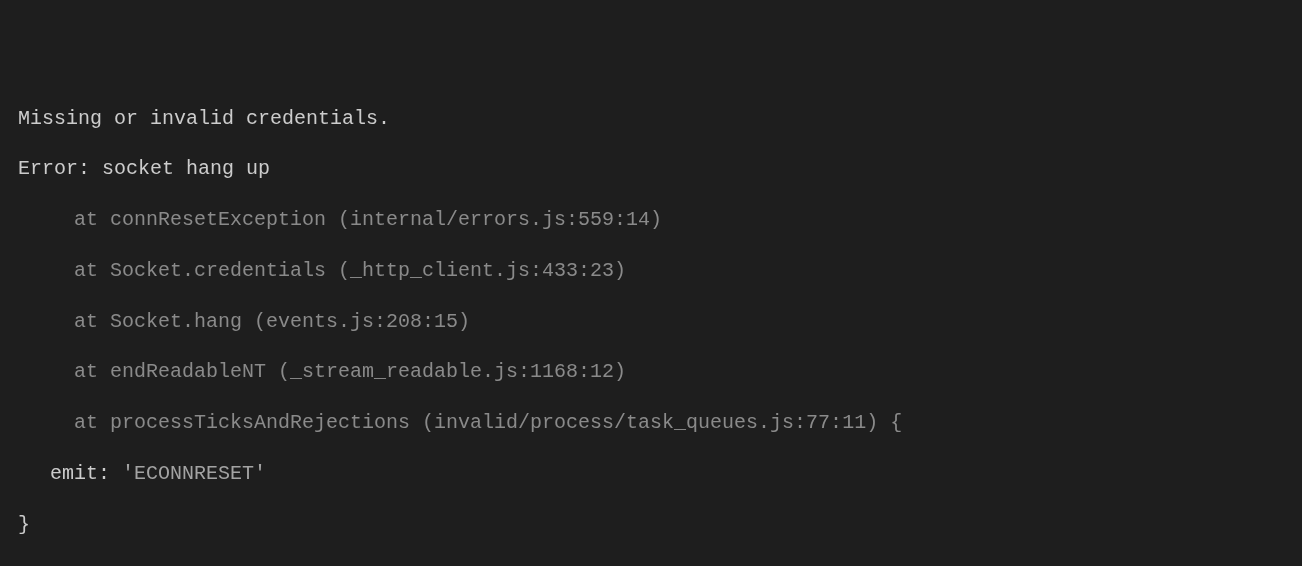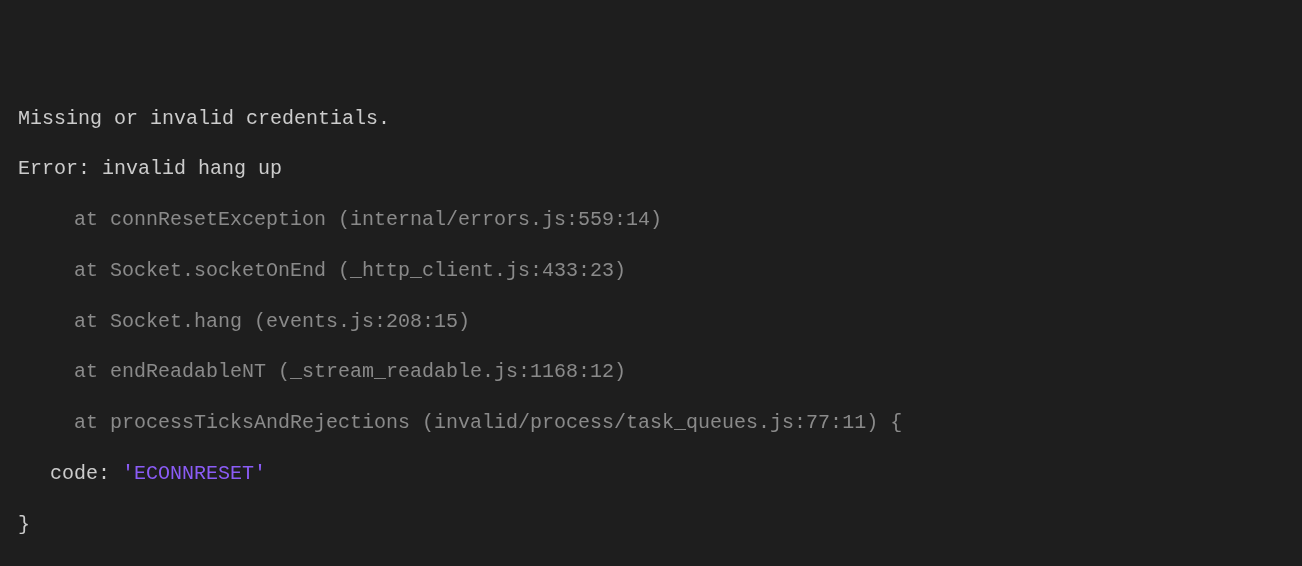--- a/index.html
+++ b/index.html
@@ -22,42 +22,42 @@
     .line {
       display: block;
     }
     .dim {
       color: #8a8a8a;
     }
     .white {
       color: #cccccc;
     }
     .green {
-      color: #8b5cf6;
+      color: #a3a3a3;
     }
     .indent1 {
       padding-left: 56px;
     }
     .indent2 {
       padding-left: 32px;
     }
   </style>
 </head>
 <body>
 
 
 
 <div class="line white">Missing or invalid credentials.</div>
-<div class="line white">Error: invalid hang up</div>
+<div class="line white">Error: socket hang up</div>
 <div class="line dim indent1">at connResetException (internal/errors.js:559:14)</div>
-<div class="line dim indent1">at Socket.socketOnEnd (_http_client.js:433:23)</div>
+<div class="line dim indent1">at Socket.credentials (_http_client.js:433:23)</div>
 <div class="line dim indent1">at Socket.hang (events.js:208:15)</div>
 <div class="line dim indent1">at endReadableNT (_stream_readable.js:1168:12)</div>
 <div class="line dim indent1">at processTicksAndRejections (invalid/process/task_queues.js:77:11) {</div>
-<div class="line indent2"><span class="white">code: </span><span class="green">'ECONNRESET'</span></div>
+<div class="line indent2"><span class="white">emit: </span><span class="green">'ECONNRESET'</span></div>
 <div class="line white">}</div>
 <div class="line white">Missing or invalid credentials.</div>
 
 
 
 
 
 
 
 

